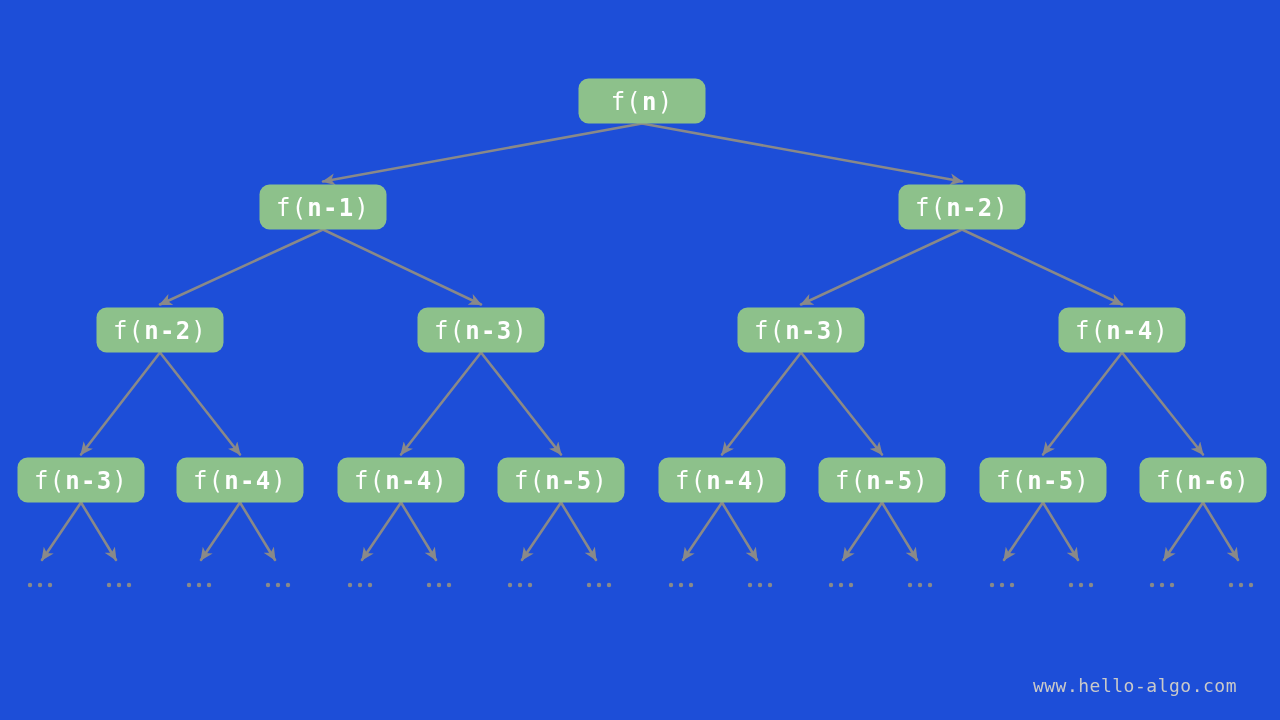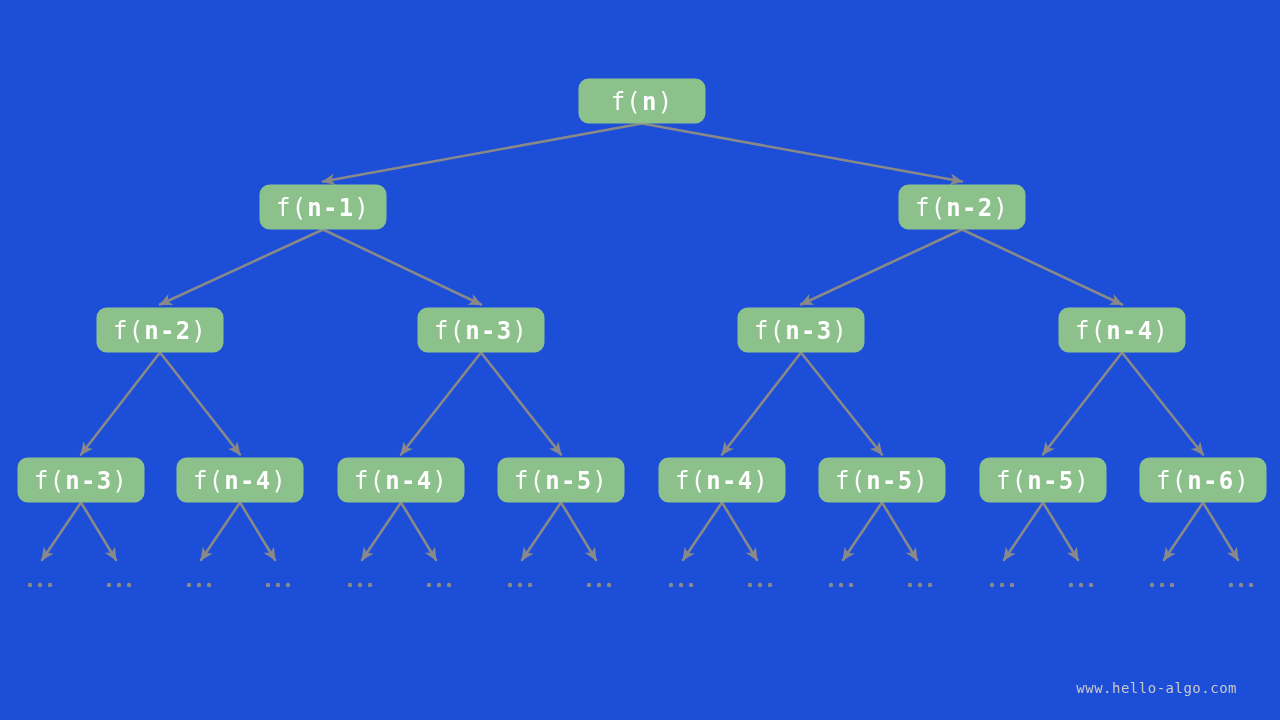--- a/index.html
+++ b/index.html
@@ -14,21 +14,21 @@
     height: 720px;
     background: #1d4ed8;
     overflow: hidden;
   }
   .stage svg { display: block; }
   .watermark {
     position: absolute;
     right: 43px;
     bottom: 24px;
     font-family: "DejaVu Sans Mono", "Liberation Mono", monospace;
-    font-size: 14px;
+    font-size: 18px;
     letter-spacing: 0.5px;
     color: #c9c9c9;
     user-select: none;
   }
 </style>
 </head>
 <body>
 
 <div class="stage">
   <svg width="1280" height="720" viewBox="0 0 1280 720" xmlns="http://www.w3.org/2000/svg">

